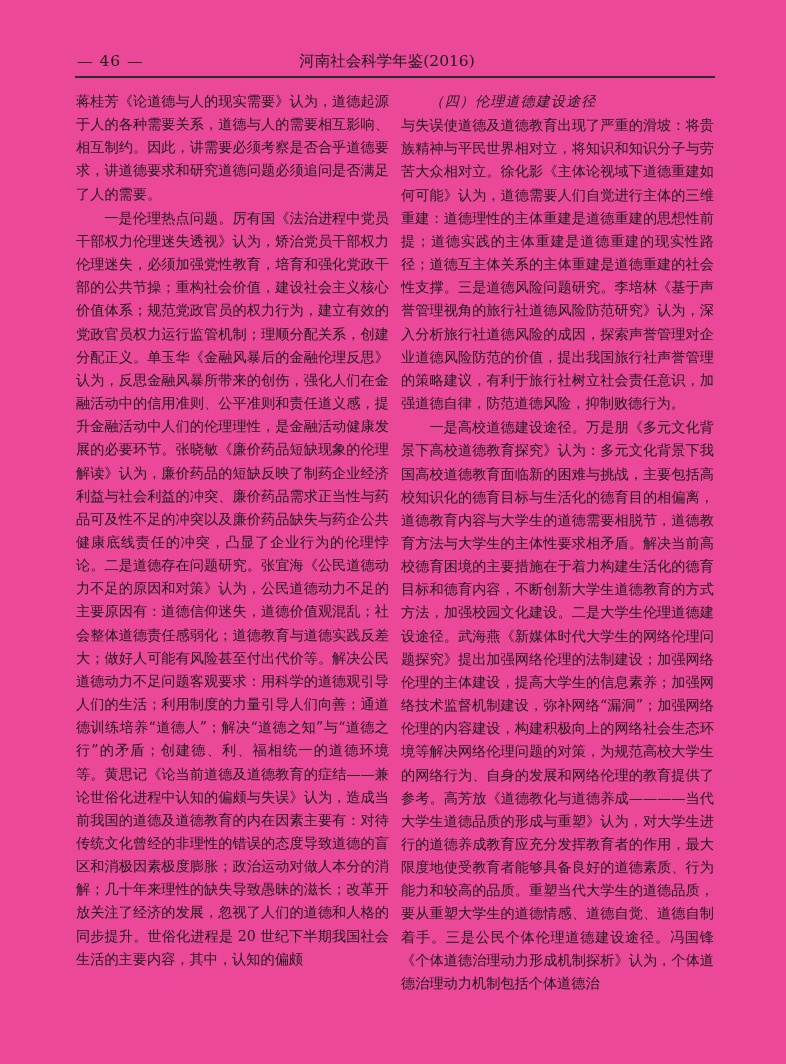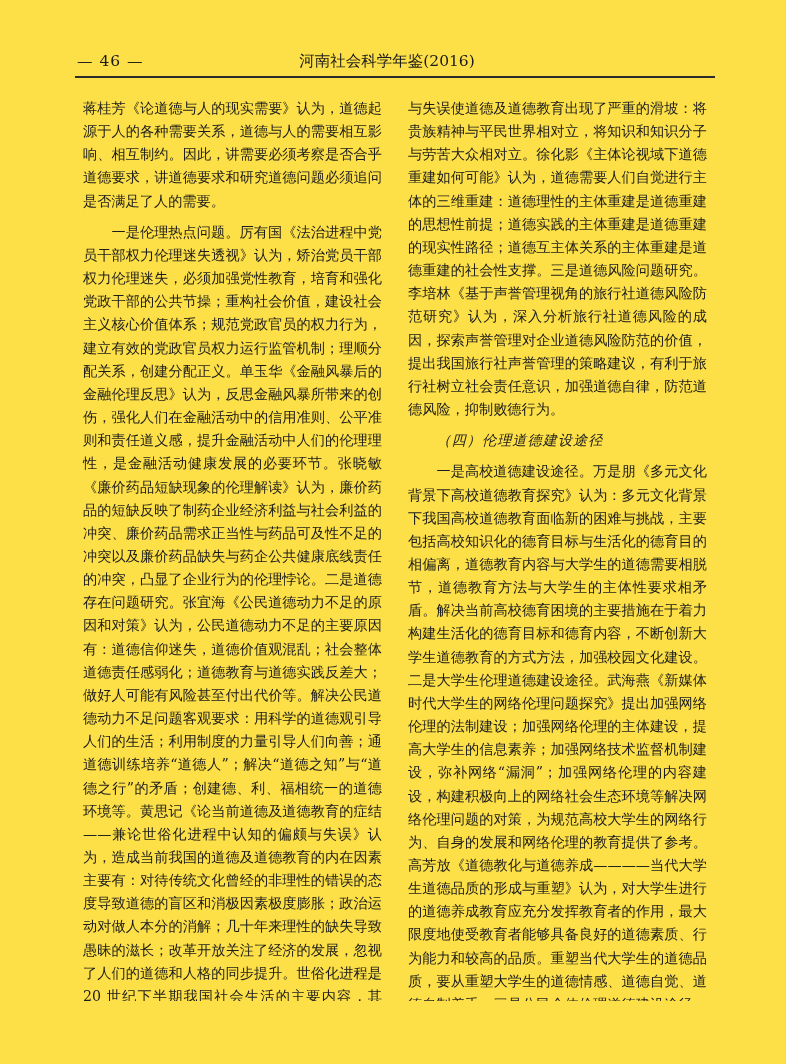--- a/index.html
+++ b/index.html
@@ -1,19 +1,19 @@
 <!DOCTYPE html>
 <html lang="zh"><head>
 <meta charset="utf-8">
 <style>
   html,body{margin:0;padding:0;background:#ffffff;}
   .page{
     position:relative;
     width:786px;height:1064px;
-    background:#fde047;
+    background:#ec4899;
     box-sizing:border-box;
     padding:48px 71px 0 75px;
     font-family:"DejaVu Serif","Liberation Serif",serif;
     color:#1b1b1b;
     overflow:hidden;
   }
   .header{
     position:relative;
     height:26px;
     font-size:15.5px;
@@ -39,21 +39,21 @@
   }
   .col{
     width:315px;
     height:912px;
     overflow:hidden;
     text-align:justify;
     text-justify:inter-ideograph;
     word-break:break-all;
   }
   .col p{
-    margin:8px;
+    margin:1px;
     font-size:14.2px;
     line-height:23.15px;
   }
   .col p.paragraph, .col p.heading{ text-indent:2em; }
   .col p.continuation{ text-indent:0; }
   .col p.heading{
     font-style:italic;
     letter-spacing:1px;
   }
 </style>
@@ -65,18 +65,18 @@
     <span class="pagenum">— 46 —</span>
     <span class="htitle">河南社会科学年鉴(2016)</span>
   </div>
   <div class="rule"></div>
   <div class="columns">
     <div class="col" id="col-left">
         <p class="block continuation">蒋桂芳《论道德与人的现实需要》认为，道德起源于人的各种需要关系，道德与人的需要相互影响、相互制约。因此，讲需要必须考察是否合乎道德要求，讲道德要求和研究道德问题必须追问是否满足了人的需要。</p>
         <p class="block paragraph">一是伦理热点问题。厉有国《法治进程中党员干部权力伦理迷失透视》认为，矫治党员干部权力伦理迷失，必须加强党性教育，培育和强化党政干部的公共节操；重构社会价值，建设社会主义核心价值体系；规范党政官员的权力行为，建立有效的党政官员权力运行监管机制；理顺分配关系，创建分配正义。单玉华《金融风暴后的金融伦理反思》认为，反思金融风暴所带来的创伤，强化人们在金融活动中的信用准则、公平准则和责任道义感，提升金融活动中人们的伦理理性，是金融活动健康发展的必要环节。张晓敏《廉价药品短缺现象的伦理解读》认为，廉价药品的短缺反映了制药企业经济利益与社会利益的冲突、廉价药品需求正当性与药品可及性不足的冲突以及廉价药品缺失与药企公共健康底线责任的冲突，凸显了企业行为的伦理悖论。二是道德存在问题研究。张宜海《公民道德动力不足的原因和对策》认为，公民道德动力不足的主要原因有：道德信仰迷失，道德价值观混乱；社会整体道德责任感弱化；道德教育与道德实践反差大；做好人可能有风险甚至付出代价等。解决公民道德动力不足问题客观要求：用科学的道德观引导人们的生活；利用制度的力量引导人们向善；通道德训练培养“道德人”；解决“道德之知”与“道德之行”的矛盾；创建德、利、福相统一的道德环境等。黄思记《论当前道德及道德教育的症结——兼论世俗化进程中认知的偏颇与失误》认为，造成当前我国的道德及道德教育的内在因素主要有：对待传统文化曾经的非理性的错误的态度导致道德的盲区和消极因素极度膨胀；政治运动对做人本分的消解；几十年来理性的缺失导致愚昧的滋长；改革开放关注了经济的发展，忽视了人们的道德和人格的同步提升。世俗化进程是 20 世纪下半期我国社会生活的主要内容，其中，认知的偏颇</p>
       </div>
     <div class="col" id="col-right">
+        <p class="block heading">（四）伦理道德建设途径</p>
         <p class="block continuation">与失误使道德及道德教育出现了严重的滑坡：将贵族精神与平民世界相对立，将知识和知识分子与劳苦大众相对立。徐化影《主体论视域下道德重建如何可能》认为，道德需要人们自觉进行主体的三维重建：道德理性的主体重建是道德重建的思想性前提；道德实践的主体重建是道德重建的现实性路径；道德互主体关系的主体重建是道德重建的社会性支撑。三是道德风险问题研究。李培林《基于声誉管理视角的旅行社道德风险防范研究》认为，深入分析旅行社道德风险的成因，探索声誉管理对企业道德风险防范的价值，提出我国旅行社声誉管理的策略建议，有利于旅行社树立社会责任意识，加强道德自律，防范道德风险，抑制败德行为。</p>
-        <p class="block heading">（四）伦理道德建设途径</p>
         <p class="block paragraph">一是高校道德建设途径。万是朋《多元文化背景下高校道德教育探究》认为：多元文化背景下我国高校道德教育面临新的困难与挑战，主要包括高校知识化的德育目标与生活化的德育目的相偏离，道德教育内容与大学生的道德需要相脱节，道德教育方法与大学生的主体性要求相矛盾。解决当前高校德育困境的主要措施在于着力构建生活化的德育目标和德育内容，不断创新大学生道德教育的方式方法，加强校园文化建设。二是大学生伦理道德建设途径。武海燕《新媒体时代大学生的网络伦理问题探究》提出加强网络伦理的法制建设；加强网络伦理的主体建设，提高大学生的信息素养；加强网络技术监督机制建设，弥补网络“漏洞”；加强网络伦理的内容建设，构建积极向上的网络社会生态环境等解决网络伦理问题的对策，为规范高校大学生的网络行为、自身的发展和网络伦理的教育提供了参考。高芳放《道德教化与道德养成————当代大学生道德品质的形成与重塑》认为，对大学生进行的道德养成教育应充分发挥教育者的作用，最大限度地使受教育者能够具备良好的道德素质、行为能力和较高的品质。重塑当代大学生的道德品质，要从重塑大学生的道德情感、道德自觉、道德自制着手。三是公民个体伦理道德建设途径。冯国锋《个体道德治理动力形成机制探析》认为，个体道德治理动力机制包括个体道德治</p>
       </div>
   </div>
 </div>
 
 </body></html>

